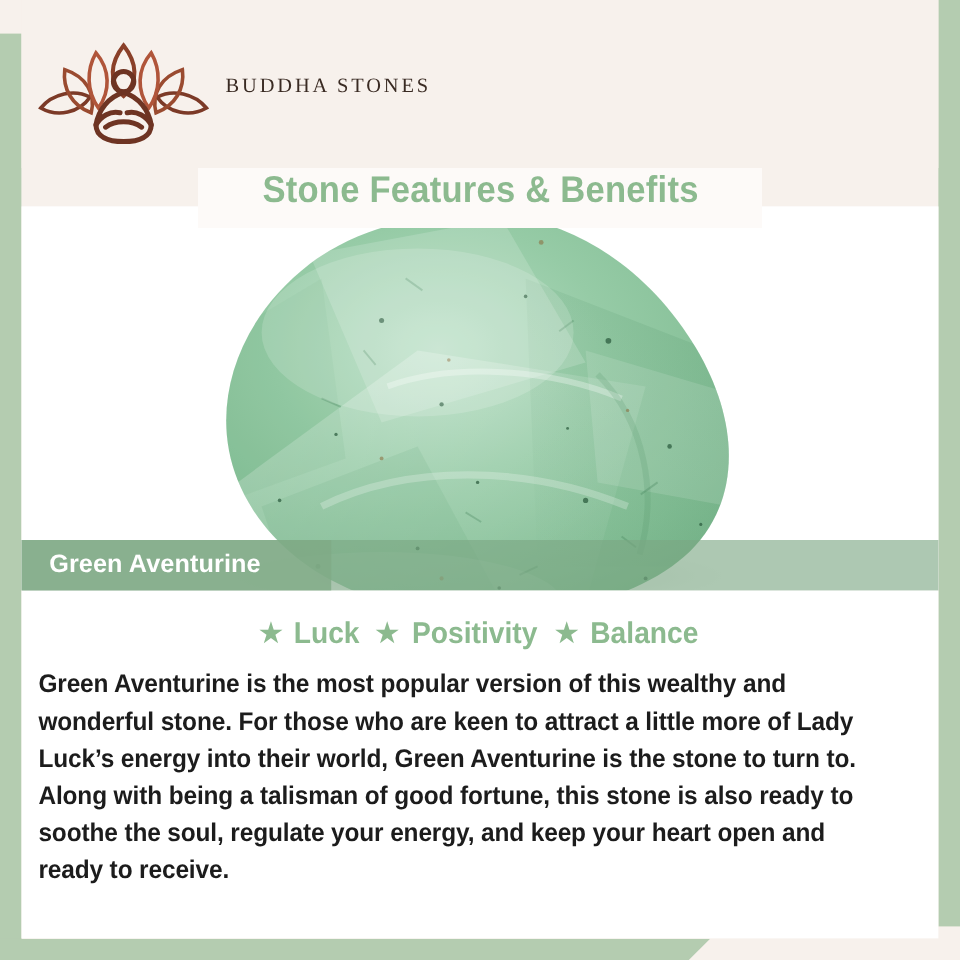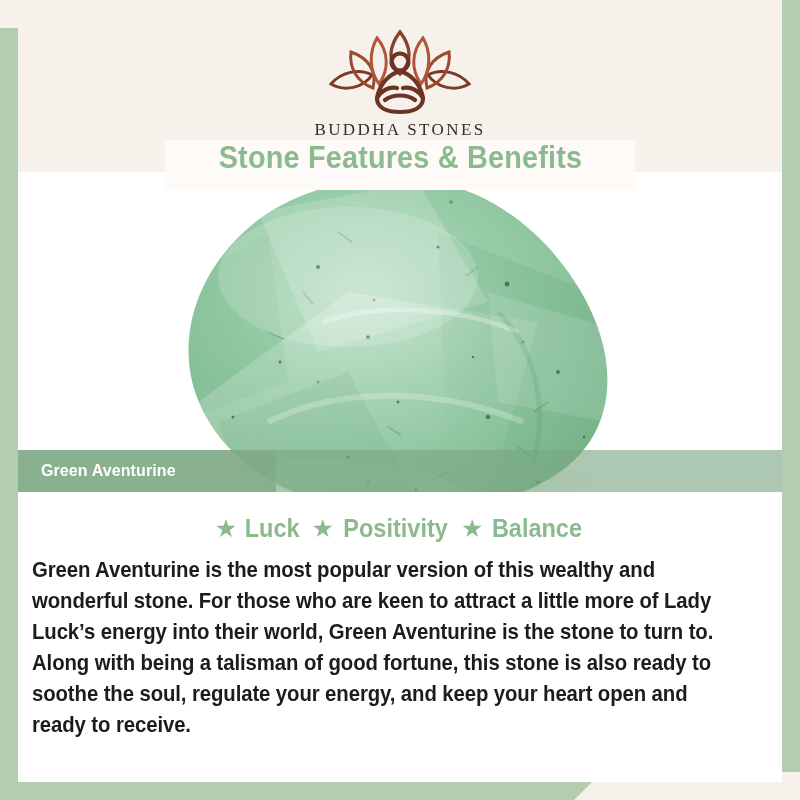--- a/index.html
+++ b/index.html
@@ -69,23 +69,23 @@
 
   
   .header {
     position: absolute;
     left: 0;
     top: 0;
     width: 764px;
     height: 140px;
     background: #f7f1ec;
     display: flex;
-    flex-direction: column;
-    align-items: center;
-    justify-content: flex-end;
+    flex-direction: row;
+    align-items: center;
+    justify-content: flex-start;
     z-index: 3;
   }
   .logo-mark {
     margin-top: 16px;
     width: 170px;
     height: 88px;
     display: block;
   }
   .logo-word {
     margin-top: 4px;
@@ -153,21 +153,21 @@
     background: rgba(128, 170, 134, 0.80);
     z-index: 7;
   }
   .label-text {
     position: absolute;
     left: 23px;
     top: 450px;
     height: 42px;
     display: flex;
     align-items: center;
-    font-size: 16px;
+    font-size: 21px;
     font-weight: bold;
     color: #ffffff;
     letter-spacing: 0.1px;
     z-index: 8;
     white-space: nowrap;
   }
 
   
   .body-panel {
     position: absolute;

